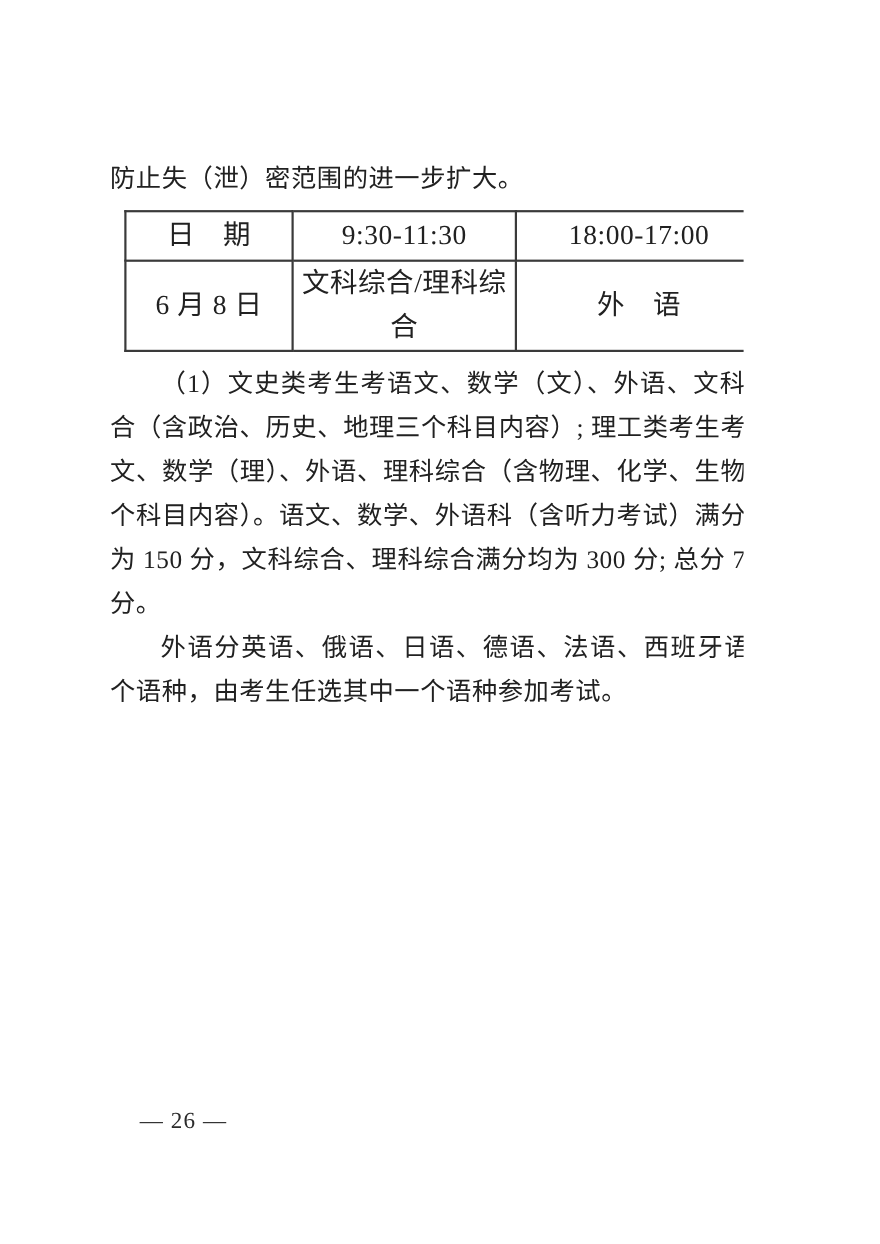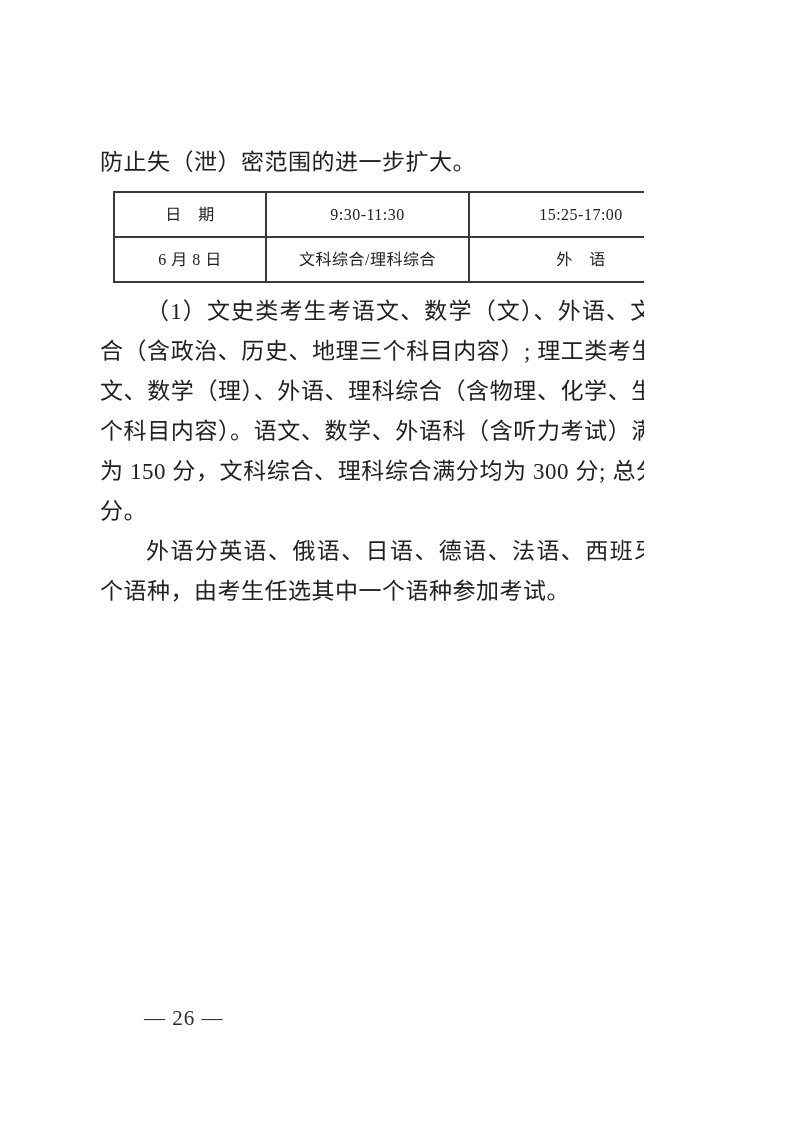--- a/index.html
+++ b/index.html
@@ -8,20 +8,21 @@
     background: #ffffff;
   }
   .page {
     position: relative;
     width: 644px;
     height: 1131px;
     background: #ffffff;
     overflow: hidden;
     font-family: "Liberation Serif", "DejaVu Serif", serif;
     color: #212121;
+    padding-left: 32px;
   }
   .content {
     position: absolute;
     left: 100px;
     top: 143px;
     width: 602px;
     font-size: 23px;
     line-height: 40px;
     text-align: justify;
     letter-spacing: 0.5px;
@@ -36,29 +37,29 @@
     border-collapse: collapse;
     margin: 8px 0 9px 13px;
     width: 579px;
     table-layout: fixed;
   }
   table.schedule td {
     border: 2px solid #3a3a3a;
     height: 43px;
     text-align: center;
     vertical-align: middle;
-    font-size: 16px;
+    font-size: 25px;
     padding: 0 4px;
   }
   .col-date  { width: 152px; }
   .col-am    { width: 203px; }
   .col-pm    { width: 224px; }
   .footer-pagenum {
     position: absolute;
-    left: 144px;
+    left: 127px;
     top: 1006px;
     font-size: 21px;
     color: #2b2b2b;
     letter-spacing: 1px;
   }
 </style>
 </head>
 <body>
 
 <div class="page">
@@ -72,21 +73,21 @@
     <table class="schedule">
       <colgroup>
         <col class="col-date">
         <col class="col-am">
         <col class="col-pm">
       </colgroup>
       <tbody>
         <tr>
           <td>日　期</td>
           <td>9:30-11:30</td>
-          <td>15:25-17:00</td>
+          <td>18:00-17:00</td>
         </tr>
         <tr>
           <td>6 月 8 日</td>
           <td>文科综合/理科综合</td>
           <td>外　语</td>
         </tr>
       </tbody>
     </table>
 
     <p class="indent">（1）文史类考生考语文、数学（文）、外语、文科综合（含政治、历史、地理三个科目内容）; 理工类考生考语文、数学（理）、外语、理科综合（含物理、化学、生物三个科目内容）。语文、数学、外语科（含听力考试）满分均为 150 分，文科综合、理科综合满分均为 300 分; 总分 750 分。</p>

